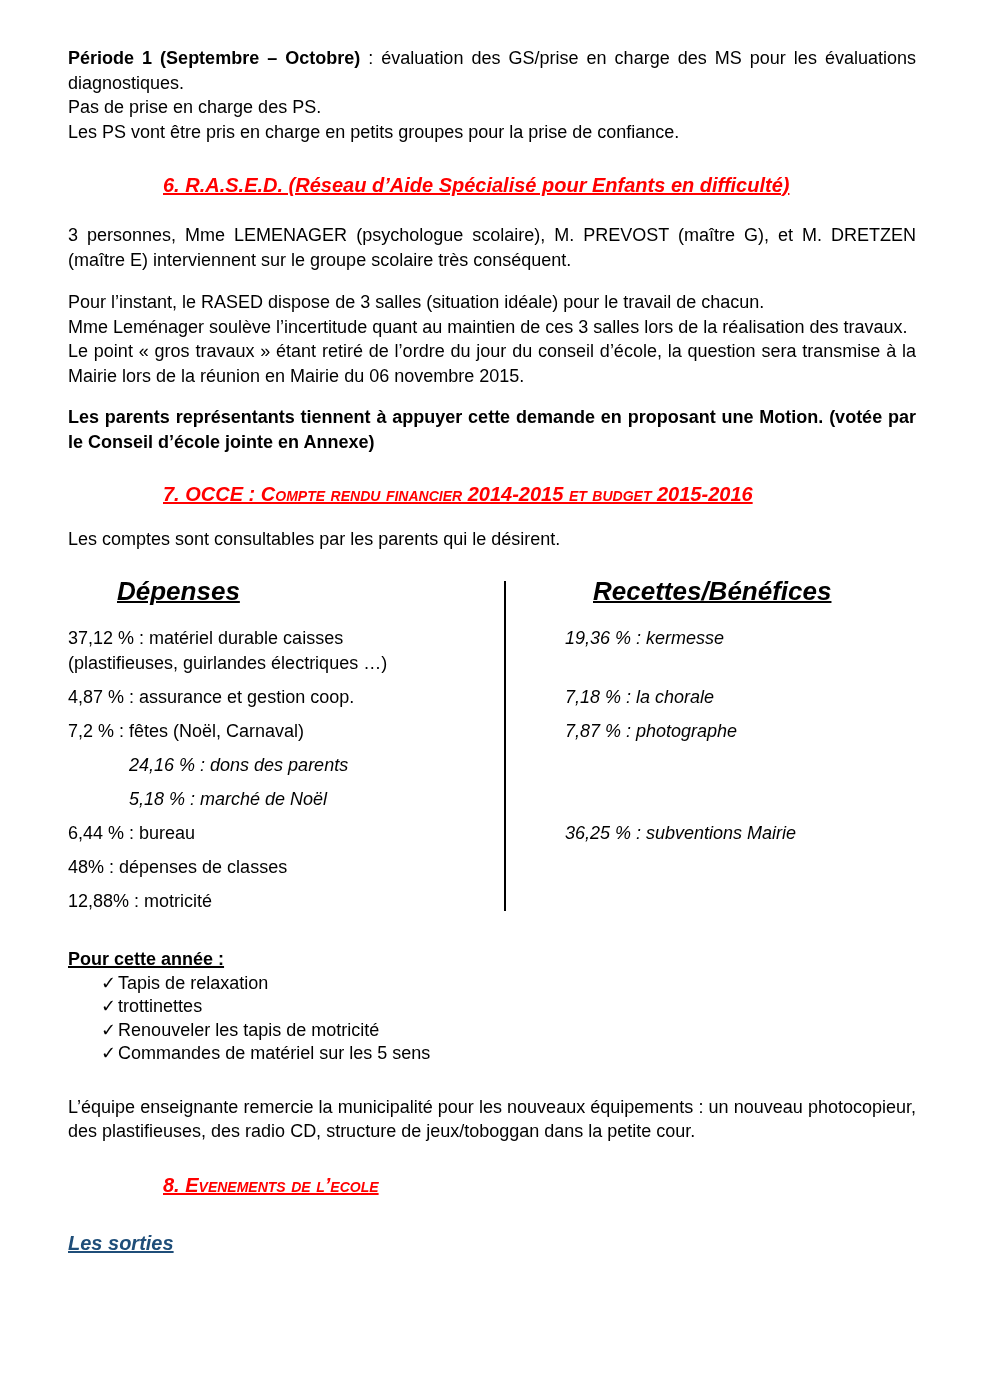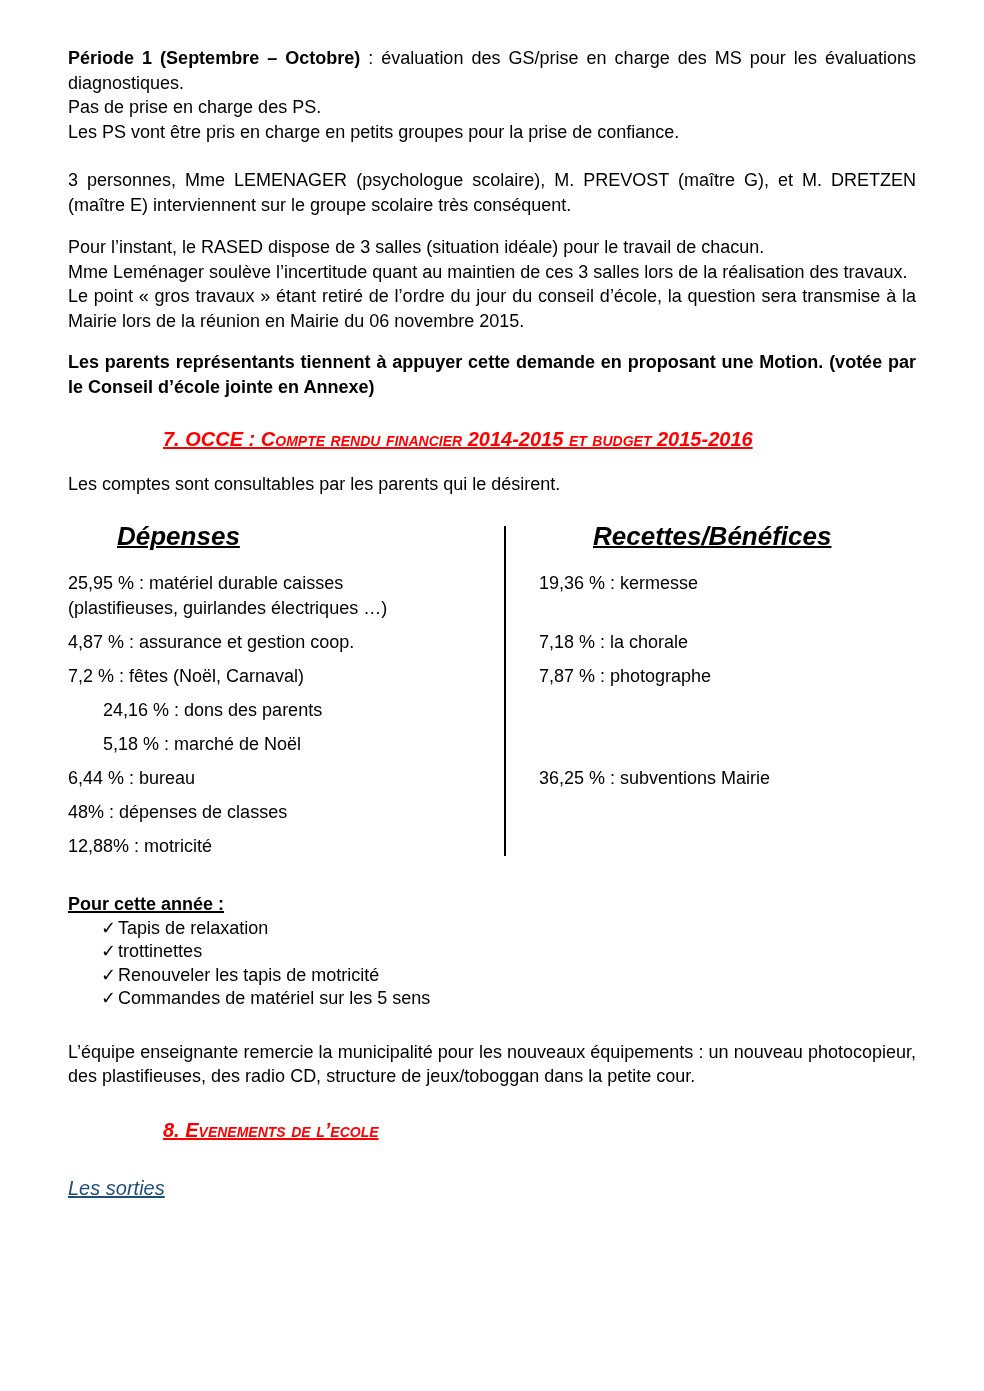--- a/index.html
+++ b/index.html
@@ -73,21 +73,21 @@
   }
   .fin-head-left { margin-left: 49px; }
   .fin-head-right { margin-left: 89px; }
   .fin-row {
     display: grid;
     grid-template-columns: 436px 1fr;
     margin-bottom: 9.5px;
   }
   .fin-row:last-child { margin-bottom: 0; gap: 48px; }
   .fin-cell { white-space: pre-line; }
-  .fin-right { padding-left: 35px; }
+  .fin-right { padding-left: 61px; font-style: italic; }
 
   
   .year-title {
     margin-top: 34px;
     font-weight: bold;
     text-decoration: underline;
     text-decoration-thickness: 2px;
   }
   .check-list { margin: 0; }
   .check-item {
@@ -97,38 +97,39 @@
   .check-item .check {
     margin-right: 2px;
   }
 
   .closing { margin-top: 29px; }
 
   .blue-subheading {
     margin-top: 31px;
     font-size: 20px;
     line-height: 27px;
-    font-weight: normal;
+    font-weight: bold;
     font-style: italic;
     color: var(--subheading-blue, #1f4e79);
     text-decoration: underline;
     text-decoration-thickness: 2px;
   }
 </style>
 </head>
 <body>
 
 <div>
 
   <div>
     <p class="just"><strong>Période 1 (Septembre – Octobre)</strong><span> : évaluation des GS/prise en charge des MS pour les évaluations diagnostiques.</span></p>
     <p>Pas de prise en charge des PS.</p>
     <p>Les PS vont être pris en charge en petits groupes pour la prise de confiance.</p>
   </div>
 
+  <p class="red-heading mt-h6">6. R.A.S.E.D. (Réseau d’Aide Spécialisé pour Enfants en difficulté)</p>
 
   <p class="just p-after-h6">3 personnes, Mme LEMENAGER (psychologue scolaire), M. PREVOST (maître G), et M. DRETZEN (maître E) interviennent sur le groupe scolaire très conséquent.</p>
 
   <div class="block-para">
     <p class="just">Pour l’instant, le RASED dispose de 3 salles (situation idéale) pour le travail de chacun.</p>
     <p class="just">Mme Leménager soulève l’incertitude quant au maintien de ces 3 salles lors de la réalisation des travaux.</p>
     <p class="just">Le point « gros travaux » étant retiré de l’ordre du jour du conseil d’école, la question sera transmise à la Mairie lors de la réunion en Mairie du 06 novembre 2015.</p>
   </div>
 
   <p class="just motion">Les parents représentants tiennent à appuyer cette demande en proposant une Motion. (votée par le Conseil d’école jointe en Annexe)</p>
@@ -138,21 +139,21 @@
   <p class="accounts-intro">Les comptes sont consultables par les parents qui le désirent.</p>
 
   <div class="finance">
     <div class="fin-divider"></div>
     <div class="fin-head">
       <div class="fin-head-cell fin-head-left">Dépenses</div>
       <div class="fin-head-cell fin-head-right">Recettes/Bénéfices</div>
     </div>
     <div id="fin-rows">
   <div class="fin-row">
-    <div class="fin-cell fin-left">25,95 % : matériel durable caisses
+    <div class="fin-cell fin-left">37,12 % : matériel durable caisses
 (plastifieuses, guirlandes électriques …)</div>
     <div class="fin-cell fin-right">19,36 % : kermesse</div>
   </div>
 
   <div class="fin-row">
     <div class="fin-cell fin-left">4,87 % : assurance et gestion coop.</div>
     <div class="fin-cell fin-right">7,18 % : la chorale</div>
   </div>
 
   <div class="fin-row">

